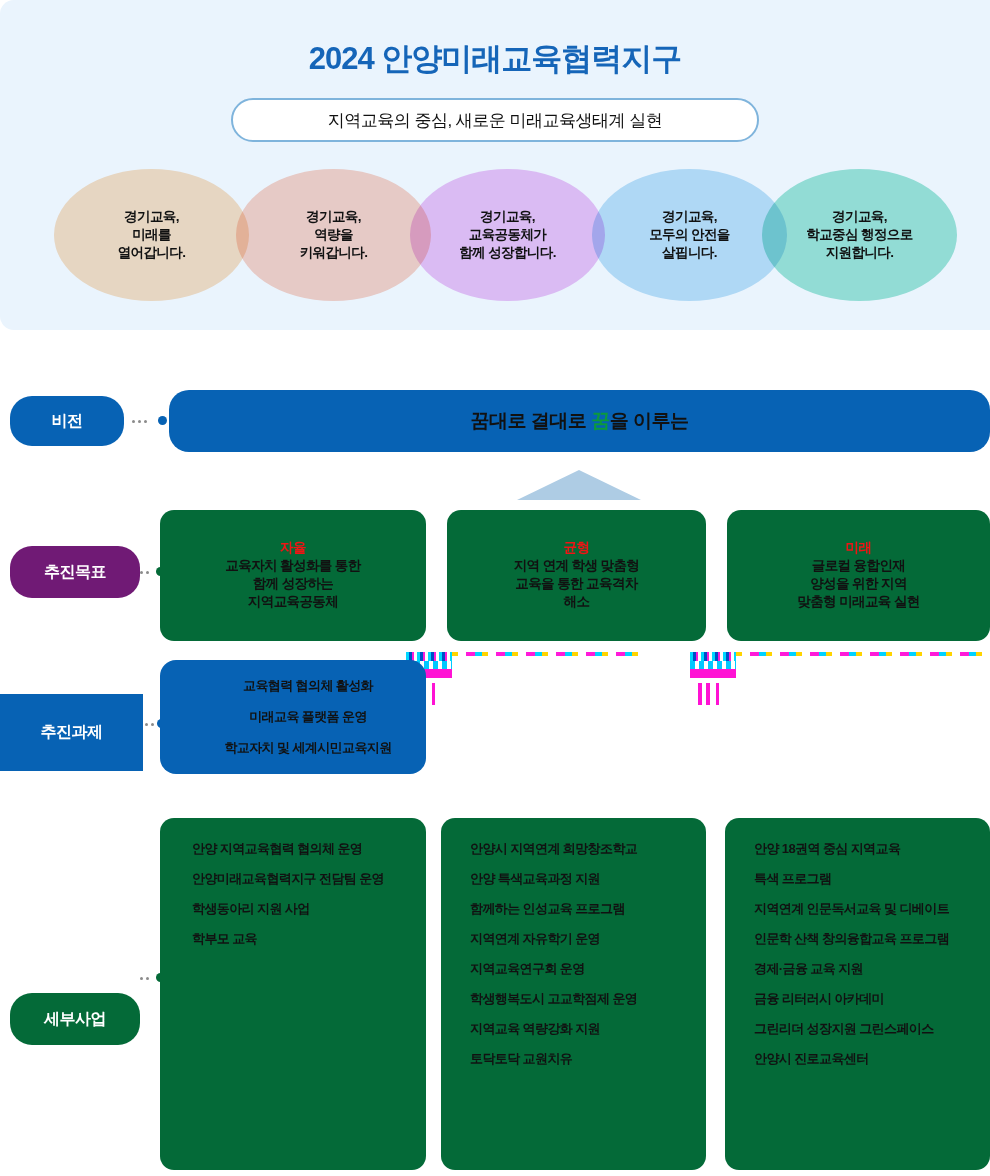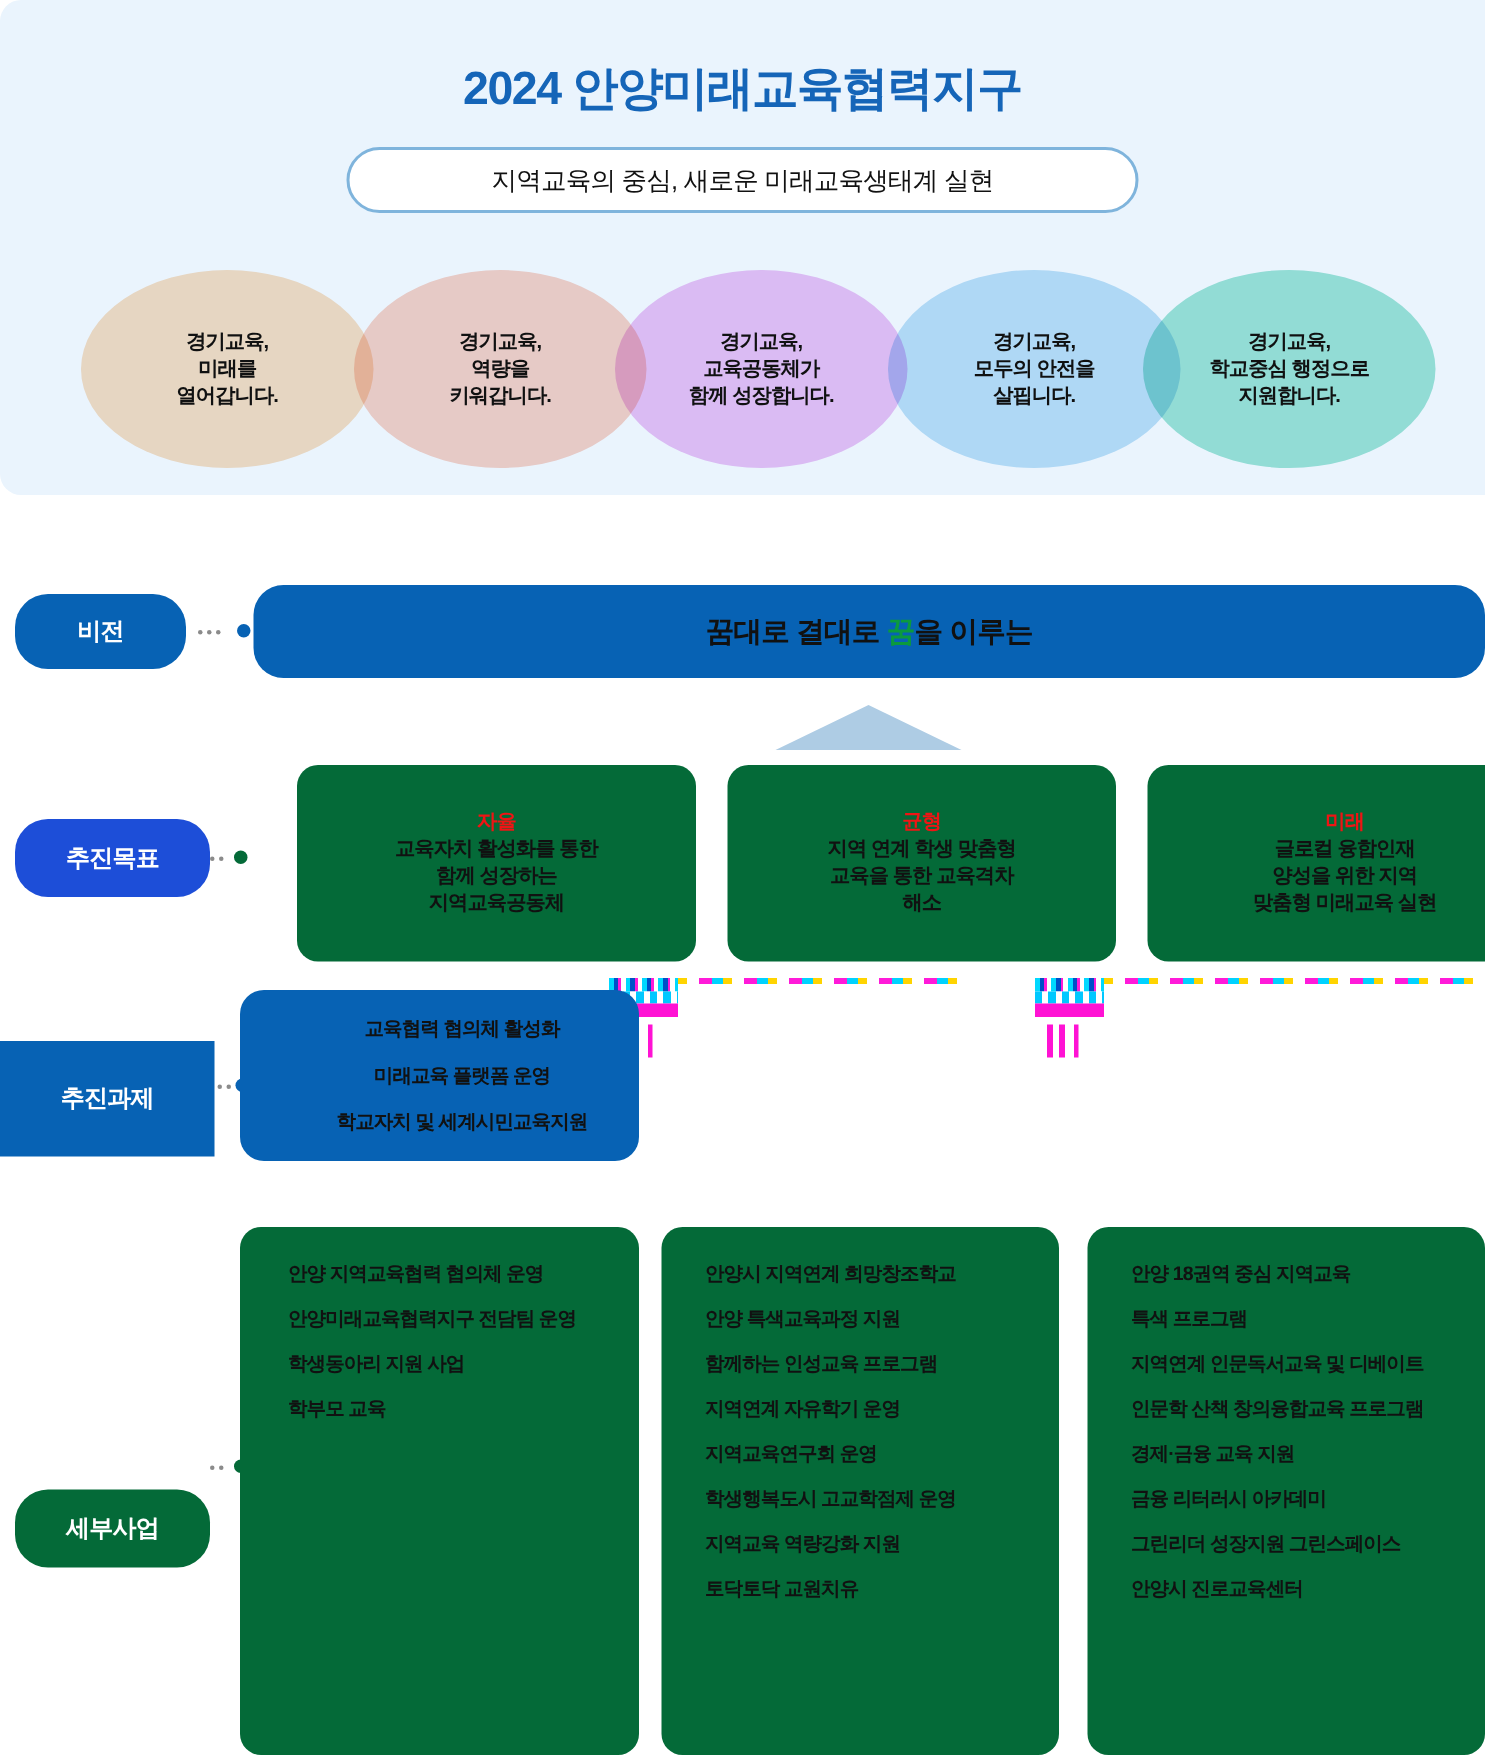--- a/index.html
+++ b/index.html
@@ -67,21 +67,21 @@
   
   #ellipse-row {
     position: absolute;
     left: 0;
     top: 168px;
     width: 990px;
     height: 132px;
   }
   .principle-ellipse {
     position: absolute;
-    top: 12px;
+    top: 1px;
     width: 195px;
     height: 132px;
     border-radius: 50% / 50%;
     mix-blend-mode: multiply;
     display: flex;
     align-items: center;
     justify-content: center;
   }
   .principle-ellipse .ell-text {
     font-size: 13.5px;
@@ -166,21 +166,20 @@
   .goal-box {
     position: absolute;
     top: 510px;
     height: 131px;
     background: #046a38;
     border-radius: 14px;
     display: flex;
     flex-direction: column;
     align-items: center;
     justify-content: center;
-    margin-left: 38px;
   }
   .goal-head {
     font-size: 13.5px;
     font-weight: bold;
     color: #f01414;
     letter-spacing: -0.5px;
     line-height: 1.3;
     white-space: nowrap;
   }
   .goal-body {
@@ -320,21 +319,21 @@
       <i></i>
   </div>
   <div class="knob" style="left:158px; top:416px; background:#0762b4;"></div>
 
   <div id="vision-bar">
     <span class="vision-text"><span>꿈대로 결대로 </span><span class="vision-accent">꿈</span><span>을 이루는</span></span>
   </div>
 
   <div id="up-arrow"></div>
 
-  <div class="row-label pill" style="left:10px; top:546px; width:130px; height:52px; background:#1d4ed8;">
+  <div class="row-label pill" style="left:10px; top:546px; width:130px; height:52px; background:#701a75;">
     <span>추진목표</span>
   </div>
   <div class="dots" style="left:140px; top:571px; width:16px;">
     <i></i>
       <i></i>
   </div>
   <div class="knob" style="left:156px; top:567px; background:#046a38;"></div>
 
   <div class="goal-box" style="left:160px; width:266px;">
     <div class="goal-head">자율</div>

